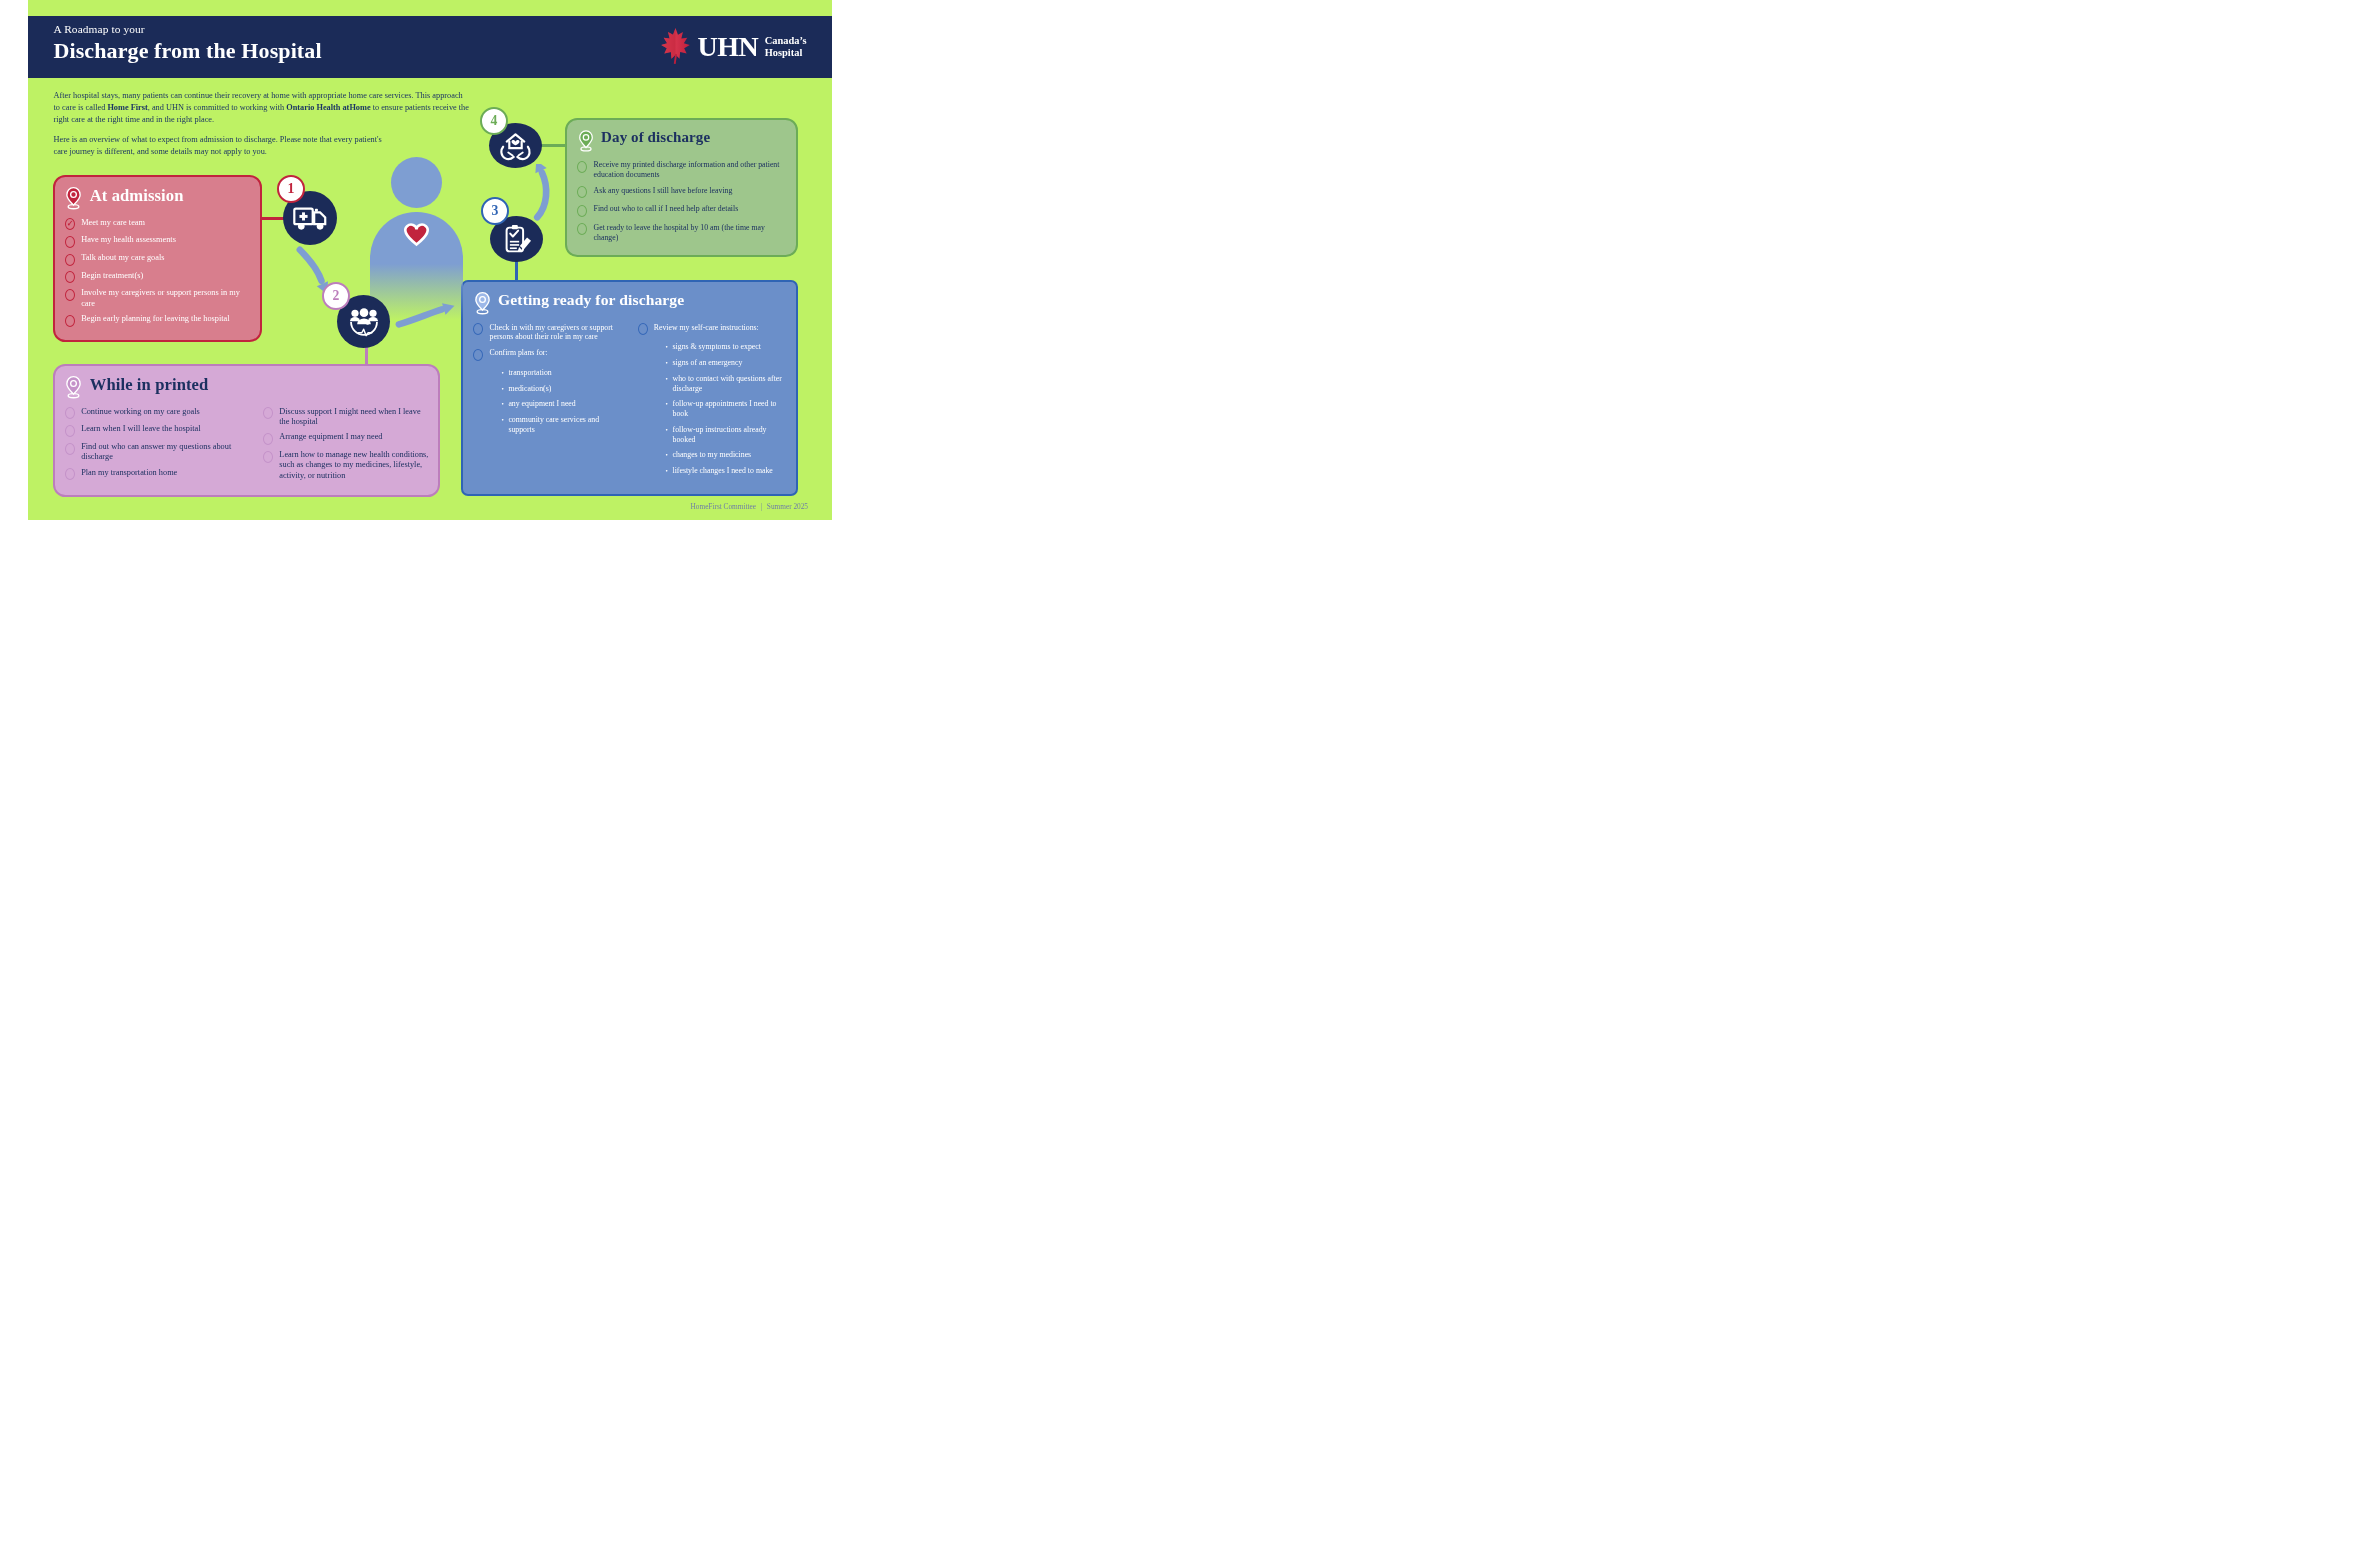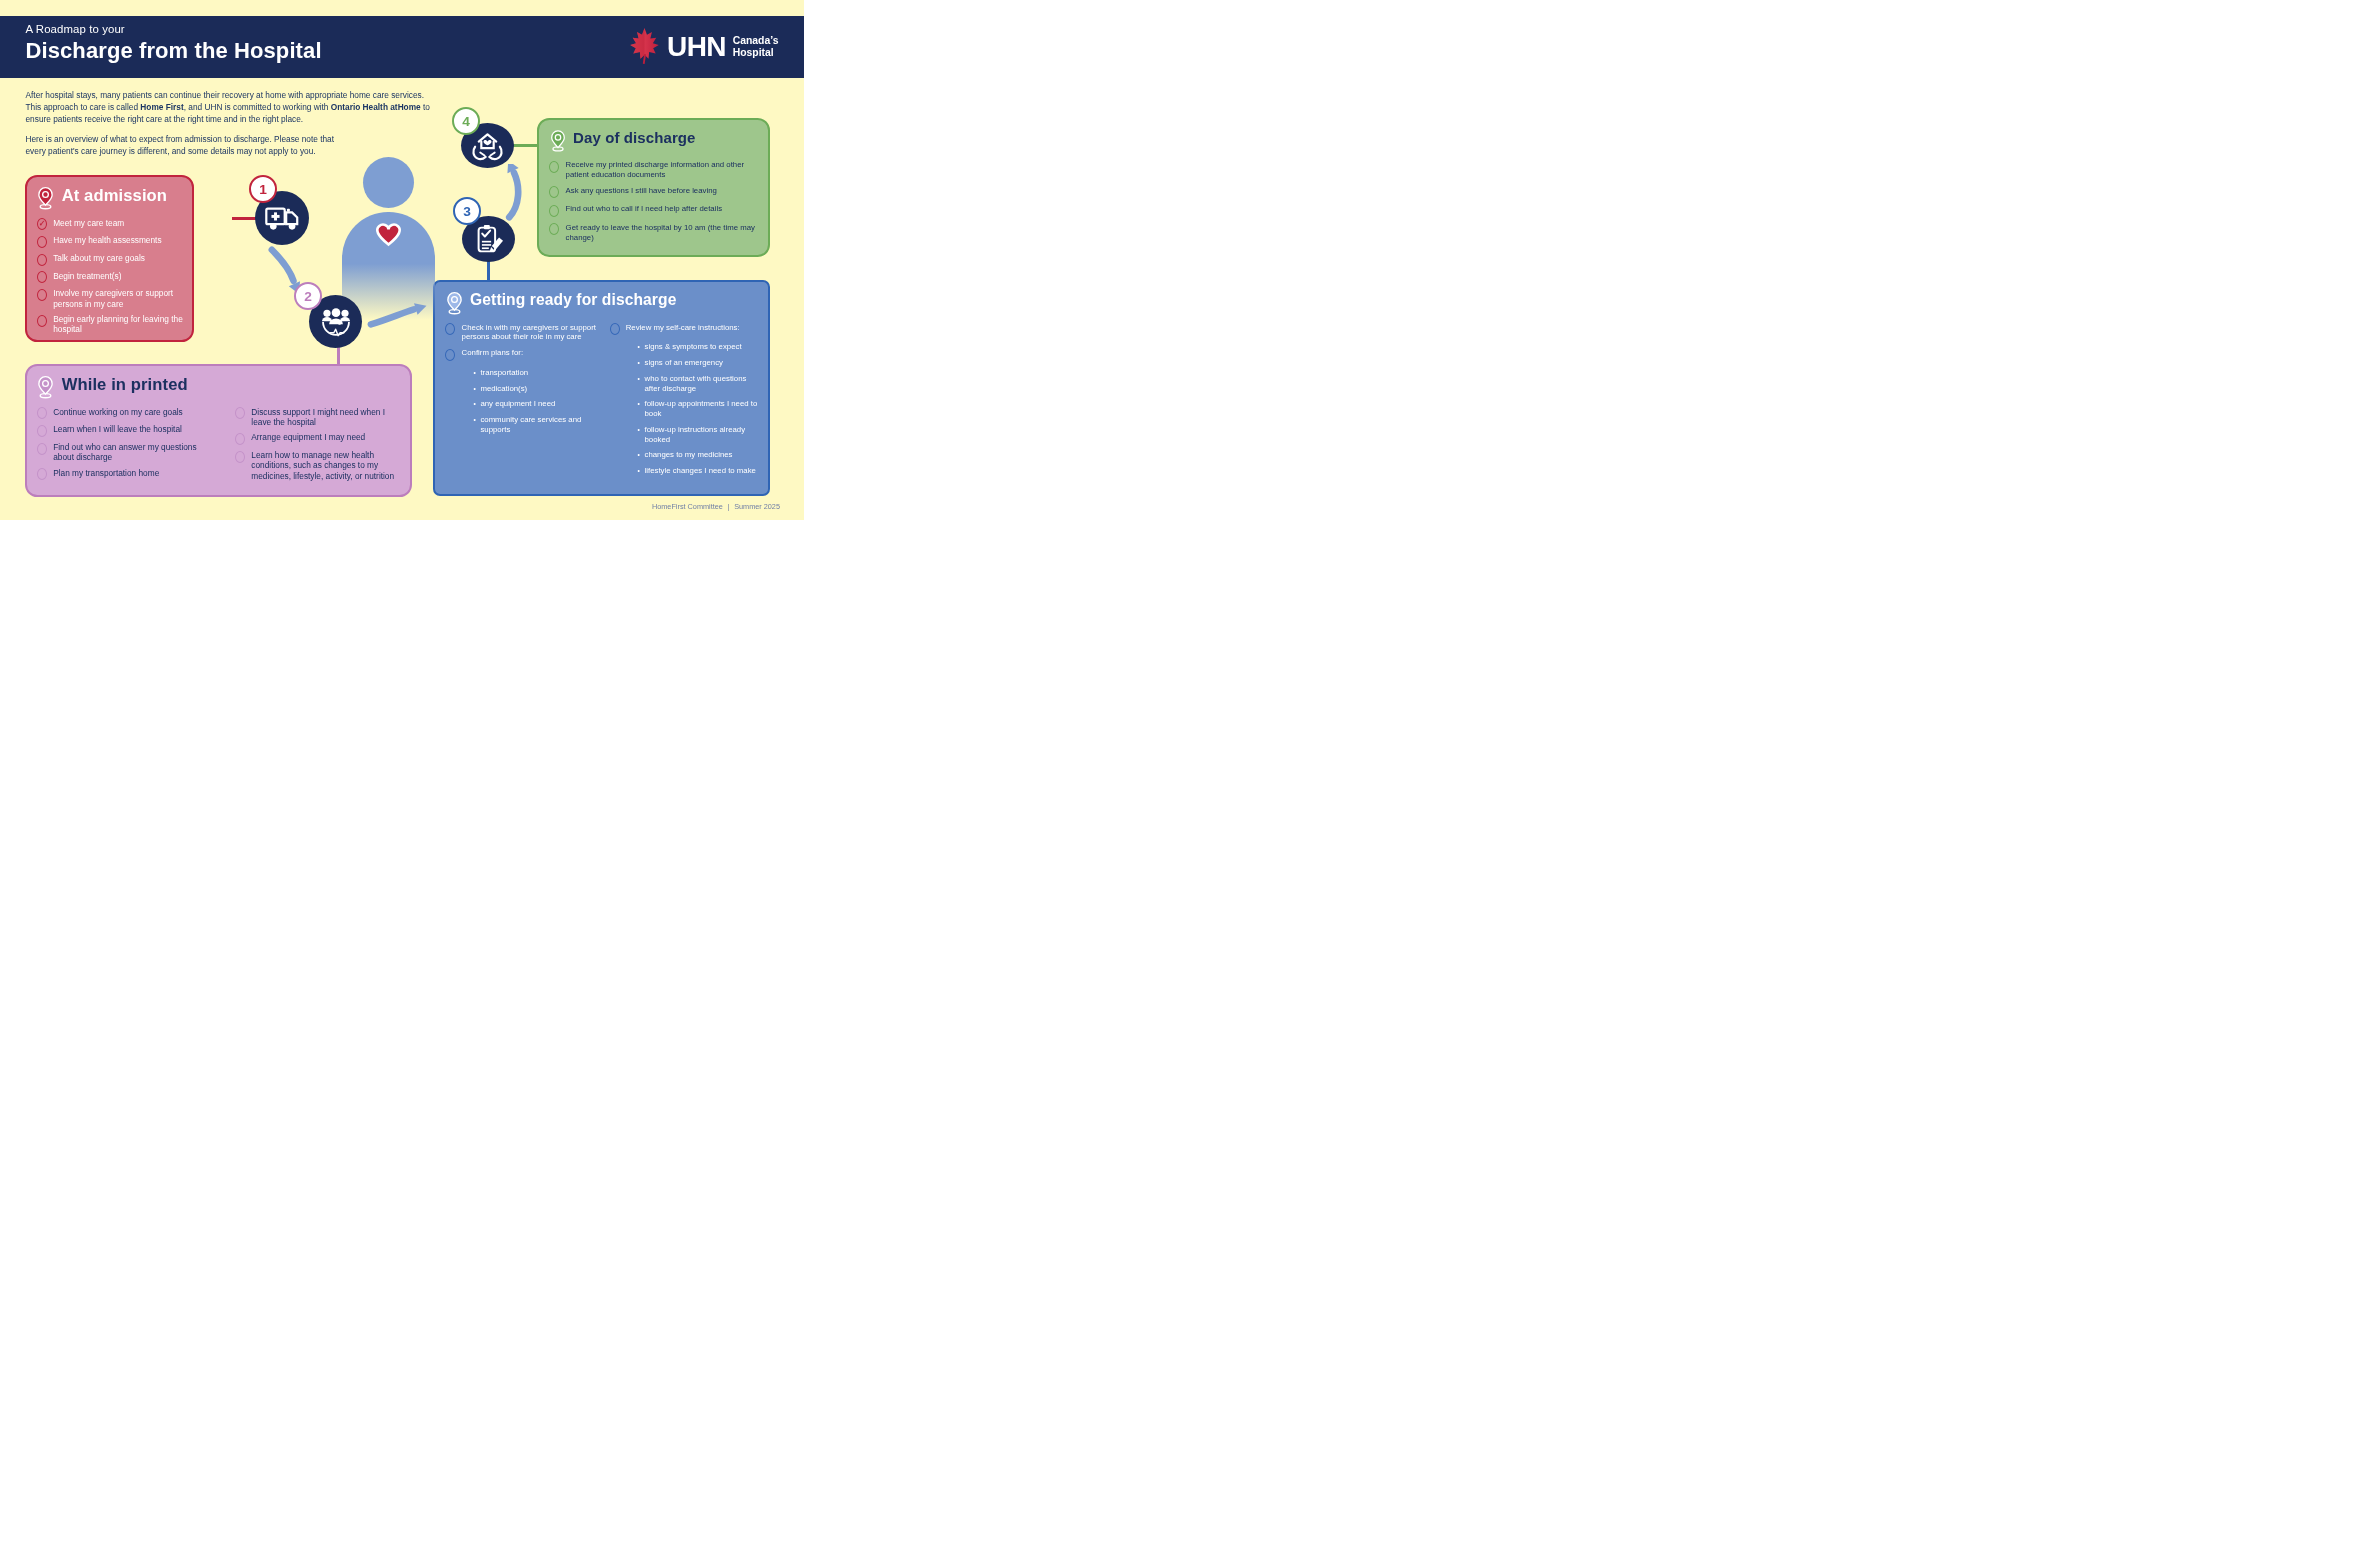--- a/index.html
+++ b/index.html
@@ -1,17 +1,17 @@
 <!DOCTYPE html>
 <html style="font-size:7.6px"><head>
 <meta charset="utf-8">
 <style>
   html,body{margin:0;padding:0;background:#ffffff;}
-  .page{position:relative;width:804px;height:520px;background:#fef9c3;overflow:hidden;
-        font-family:Liberation Sans, sans-serif;}
+  .page{position:relative;width:804px;height:520px;background:#bef264;overflow:hidden;
+        font-family:Liberation Serif, serif;margin-left:28px;}
   
   .header{position:absolute;left:0;top:15.6px;width:804px;height:62px;background:#1B2B58;}
   .header-text{position:absolute;left:25.5px;top:7.6px;color:#fff;}
   .header-sub{font-size:11.4px;font-weight:400;letter-spacing:0.1px;}
   .header-title{font-size:22px;font-weight:800;margin-top:2.8px;letter-spacing:0.1px;}
   .logo{position:absolute;right:25.5px;top:0;height:62px;display:flex;align-items:center;gap:6.6px;}
   .logo-uhn{color:#fff;font-size:28px;font-weight:800;letter-spacing:-0.5px;}
   .logo-tag{color:#fff;font-size:10.4px;font-weight:700;line-height:1.08;}
   
   .intro{position:absolute;left:25.5px;top:90px;width:416px;color:#1C3664;font-size:8.3px;line-height:1.42;}
@@ -171,21 +171,21 @@
       <path d="M26,32 L50,12 L74,32" fill="none" stroke="#fff" stroke-width="6" stroke-linecap="round" stroke-linejoin="round"></path>
       <path d="M33,32 v18 h34 v-18" fill="none" stroke="#fff" stroke-width="6" stroke-linecap="round"></path>
       <path d="M50,32 c-2,-6 -11,-6 -11,0 c0,5 11,10 11,10 c0,0 11,-5 11,-10 c0,-6 -9,-6 -11,0 Z" fill="#fff"></path>
       <path d="M16,46 C8,56 10,72 22,78 C30,82 38,80 45,74" fill="none" stroke="#fff" stroke-width="6" stroke-linecap="round"></path>
       <path d="M84,46 C92,56 90,72 78,78 C70,82 62,80 55,74" fill="none" stroke="#fff" stroke-width="6" stroke-linecap="round"></path>
       <path d="M30,62 l12,8" stroke="#fff" stroke-width="5" stroke-linecap="round"></path>
       <path d="M70,62 l-12,8" stroke="#fff" stroke-width="5" stroke-linecap="round"></path>
     </svg>
   </div>
 
-  <div class="card theme-pink" style="left:24.6px;top:175px;width:169px;height:167px;">
+  <div class="card theme-pink" style="left:24.6px;top:175px;width:209px;height:167px;">
     <div class="card-head">
       <span>
         <svg width="19" height="24.6" viewBox="0 0 100 124">
           <ellipse cx="50" cy="106" rx="28" ry="11" fill="none" stroke="#fff" stroke-width="7"></ellipse>
           <path d="M50,6 C71,6 85,23 85,44 C85,63 66,80 50,98 C34,80 15,63 15,44 C15,23 29,6 50,6 Z" fill="#C1243D" stroke="#fff" stroke-width="7"></path>
           <circle cx="50" cy="42" r="15" fill="none" stroke="#fff" stroke-width="7"></circle>
         </svg>
       </span>
       <span class="box-title">At admission</span>
     </div>

